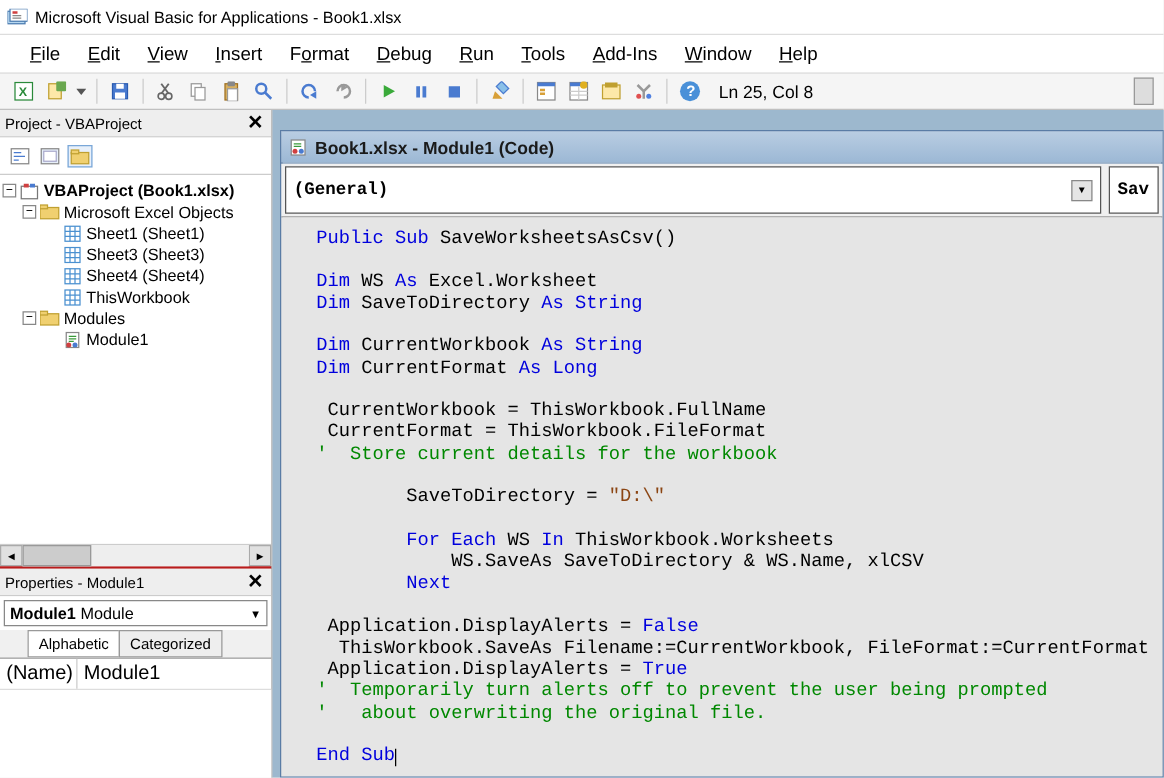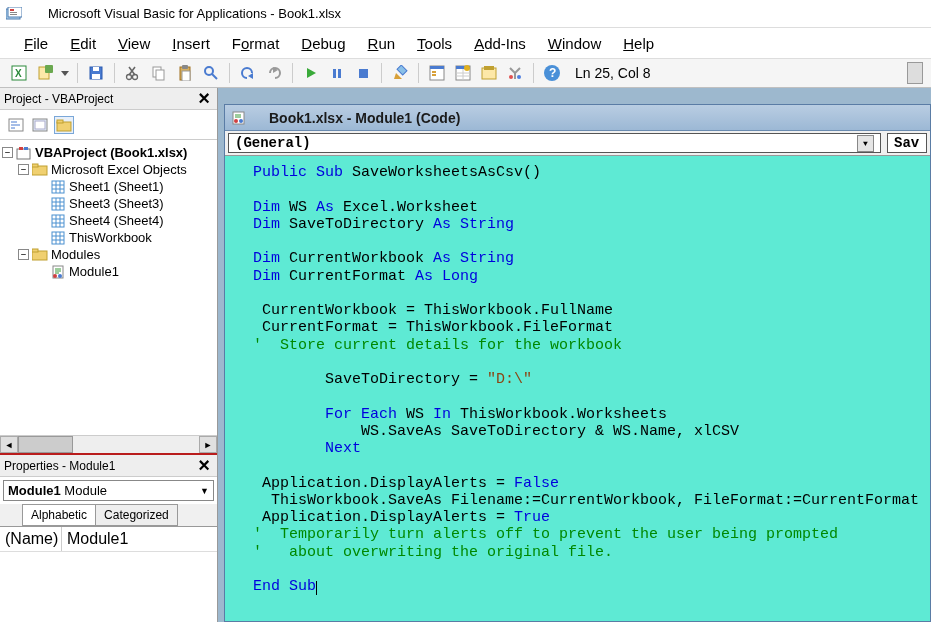--- a/index.html
+++ b/index.html
@@ -1,18 +1,18 @@
 <!DOCTYPE html>
 <html><head>
 <meta charset="utf-8">
 <style>
 * { box-sizing: border-box; margin: 0; padding: 0; }
 body { font-family: "Segoe UI", Tahoma, sans-serif; font-size: 13px; background: #f0f0f0; overflow: hidden; }
 
-.titlebar { height: 28px; background: #fff; display: flex; align-items: center; padding: 2px 6px; border-bottom: 1px solid #ddd; gap: 20px; }
+.titlebar { height: 28px; background: #fff; display: flex; align-items: center; padding: 2px 6px; border-bottom: 1px solid #ddd; }
 .titlebar .app-icon { width: 16px; height: 14px; margin-right: 6px; display:inline-block; position:relative; }
 .titlebar .app-icon svg { width:16px; height:14px; }
 
 .menubar { height: 30px; background: #fff; display: flex; align-items: center; padding: 0 14px; gap: 2px; }
 .menubar .menu-item { padding: 4px 10px; cursor: default; font-size: 15px; }
 .menubar .menu-item u { text-decoration: underline; }
 
 .toolbar { height: 30px; background: #f5f5f5; border-top: 1px solid #ddd; border-bottom: 1px solid #c0c0c0; display: flex; align-items: center; padding: 0 8px; gap: 4px; }
 .toolbar .tb-btn { width: 22px; height: 22px; display:flex; align-items:center; justify-content:center; cursor:default; }
 .toolbar .sep { width:1px; height:20px; background:#ccc; margin:0 3px; }
@@ -51,29 +51,29 @@
 .props-tabs .ptab { border:1px solid #999; padding:3px 8px; background:#fff; margin-right:-1px; cursor:default;}
 .props-tabs .ptab.inactive { background:#eee; }
 .props-grid { background:#fff; border-top:1px solid #999;}
 .props-grid .row { display:flex; border-bottom:1px solid #ddd;}
 .props-grid .cell { padding:3px 5px; font-size:16px;}
 .props-grid .cell.k { width:62px; border-right:1px solid #ccc;}
 
 .right-pane { flex:1; display:flex; flex-direction:column; background:#9db8ce; position:relative; padding-top:16px; padding-left:6px;}
 
 .code-window { flex:1; background:#fff; border:1px solid #5a7ca5; display:flex; flex-direction:column; margin:0; box-shadow: 0 0 0 1px #3c5e86 inset;}
-.code-title { height:26px; background:linear-gradient(#b9cde2,#9cb8d5); display:flex; align-items:center; padding:0 6px; font-size:14px; font-weight:bold; color:#1a1a1a; border-bottom:1px solid #6a8bb0;gap:17px;}
+.code-title { height:26px; background:linear-gradient(#b9cde2,#9cb8d5); display:flex; align-items:center; padding:0 6px; font-size:14px; font-weight:bold; color:#1a1a1a; border-bottom:1px solid #6a8bb0;}
 .code-title .cicon { margin-right:5px; }
 
-.code-dropdowns { height:25px; display:flex; background:#f0f0f0; border-bottom:1px solid #999;}
+.code-dropdowns { height:43px; display:flex; background:#f0f0f0; border-bottom:1px solid #999;}
 .code-dropdowns .dd { flex:1; margin:2px 3px; border:1px solid #555; background:#fff; display:flex; align-items:center; padding:0 6px; font-family:"Courier New",monospace; font-weight:bold; font-size:14px;}
 .code-dropdowns .dd .darrow { margin-left:auto; width:17px; height:17px; background:#e5e5e5; border:1px solid #888; display:flex; align-items:center; justify-content:center; font-size:8px;}
 .code-dropdowns .dd2 { width:40px; flex:0 0 40px;}
 
-.code-area { flex:1; background:#5eead4; overflow:hidden; padding:8px 4px 4px 28px; font-family:"Courier New",monospace; font-size:15px; line-height:1.15; white-space:pre; color:#000;}
+.code-area { flex:1; background:#e5e5e5; overflow:hidden; padding:8px 4px 4px 28px; font-family:"Courier New",monospace; font-size:15px; line-height:1.15; white-space:pre; color:#000;}
 .kw { color:#0000dd; }
 .cm { color:#008800; }
 .str { color:#8b4513; }
 
 .cursor-caret { border-left:1px solid #000; display:inline-block; height:14px; vertical-align:text-bottom;}
 
 svg { display:block; }
 </style>
 </head>
 <body>

